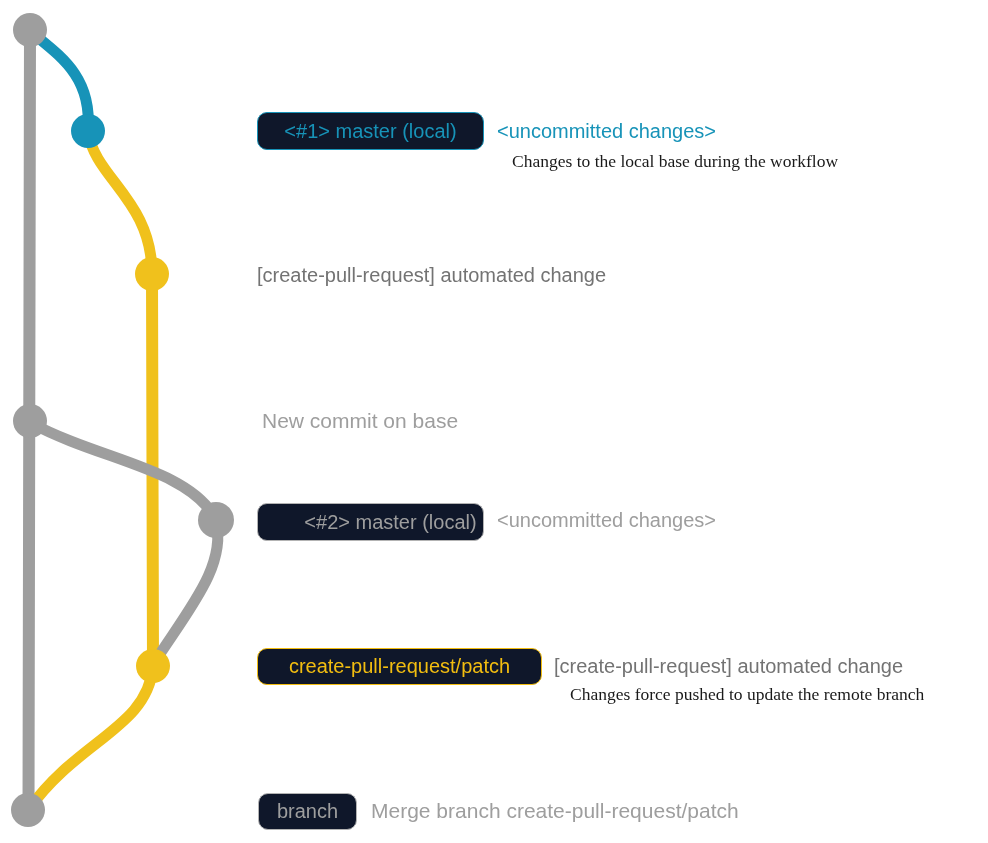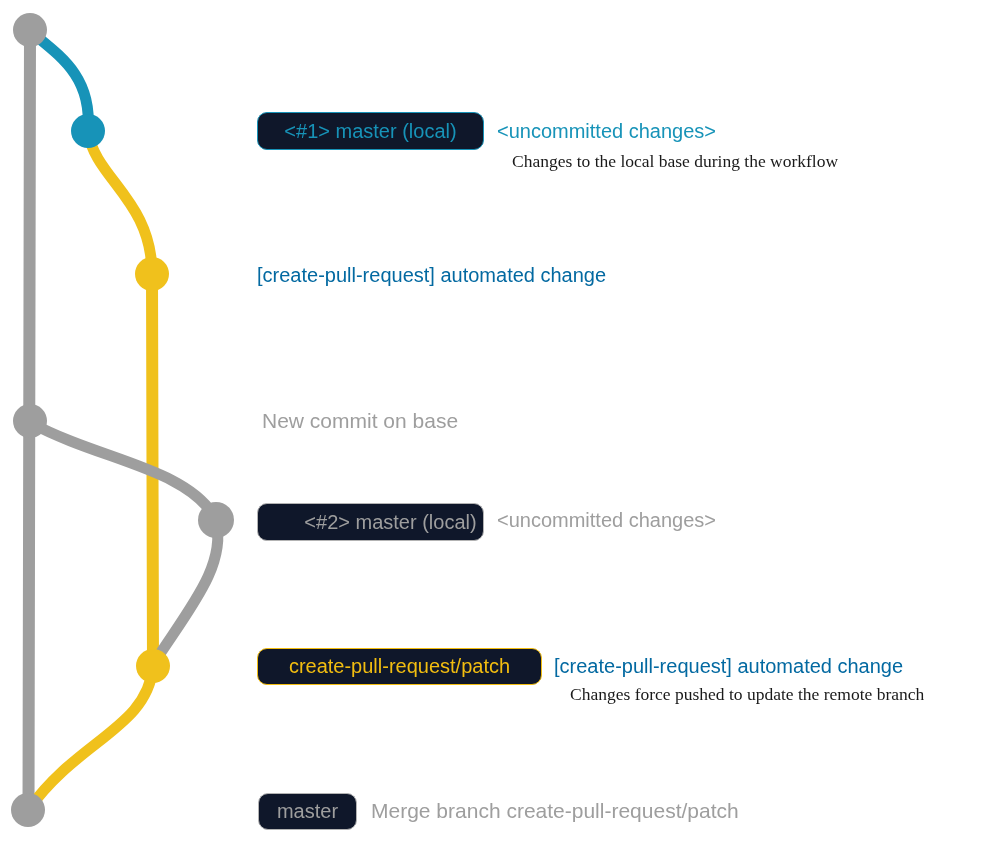--- a/index.html
+++ b/index.html
@@ -33,21 +33,21 @@
     font-size: 21px;
     line-height: 23px;
     color: #9e9e9e;
   }
   .headline {
     font-size: 20px;
     line-height: 22px;
   }
   .headline.blue   { color: #1793b8; }
   .headline.gray   { color: #9e9e9e; }
-  .headline.yellow { color: #0369a1; }
+  .headline.yellow { color: #737373; }
   .serif-note {
     font-family: "Liberation Serif", serif;
     font-size: 17.5px;
     line-height: 21px;
     color: #1a1a1a;
   }
   .ref-box {
     position: absolute;
     display: flex;
     align-items: center;
@@ -101,16 +101,16 @@
 
   <div class="abs label-gray-lg" style="left:262px; top:409px;">New commit on base</div>
 
   <div class="ref-box gray" style="left:257px; top:503px; width:227px; height:38px;padding-left:40px;">&lt;#2&gt; master (local)</div>
   <div class="abs headline gray" style="left:497px; top:509px;">&lt;uncommitted changes&gt;</div>
 
   <div class="ref-box yellow" style="left:257px; top:648px; width:285px; height:37px;">create-pull-request/patch</div>
   <div class="abs headline yellow" style="left:554px; top:655px;">[create-pull-request] automated change</div>
   <div class="abs serif-note" style="left:570px; top:684px;">Changes force pushed to update the remote branch</div>
 
-  <div class="ref-box gray" style="left:258px; top:793px; width:99px; height:37px;">master</div>
+  <div class="ref-box gray" style="left:258px; top:793px; width:99px; height:37px;">branch</div>
   <div class="abs label-gray-lg" style="left:371px; top:799px;">Merge branch create-pull-request/patch</div>
 
 </div>
 
 </body></html>

